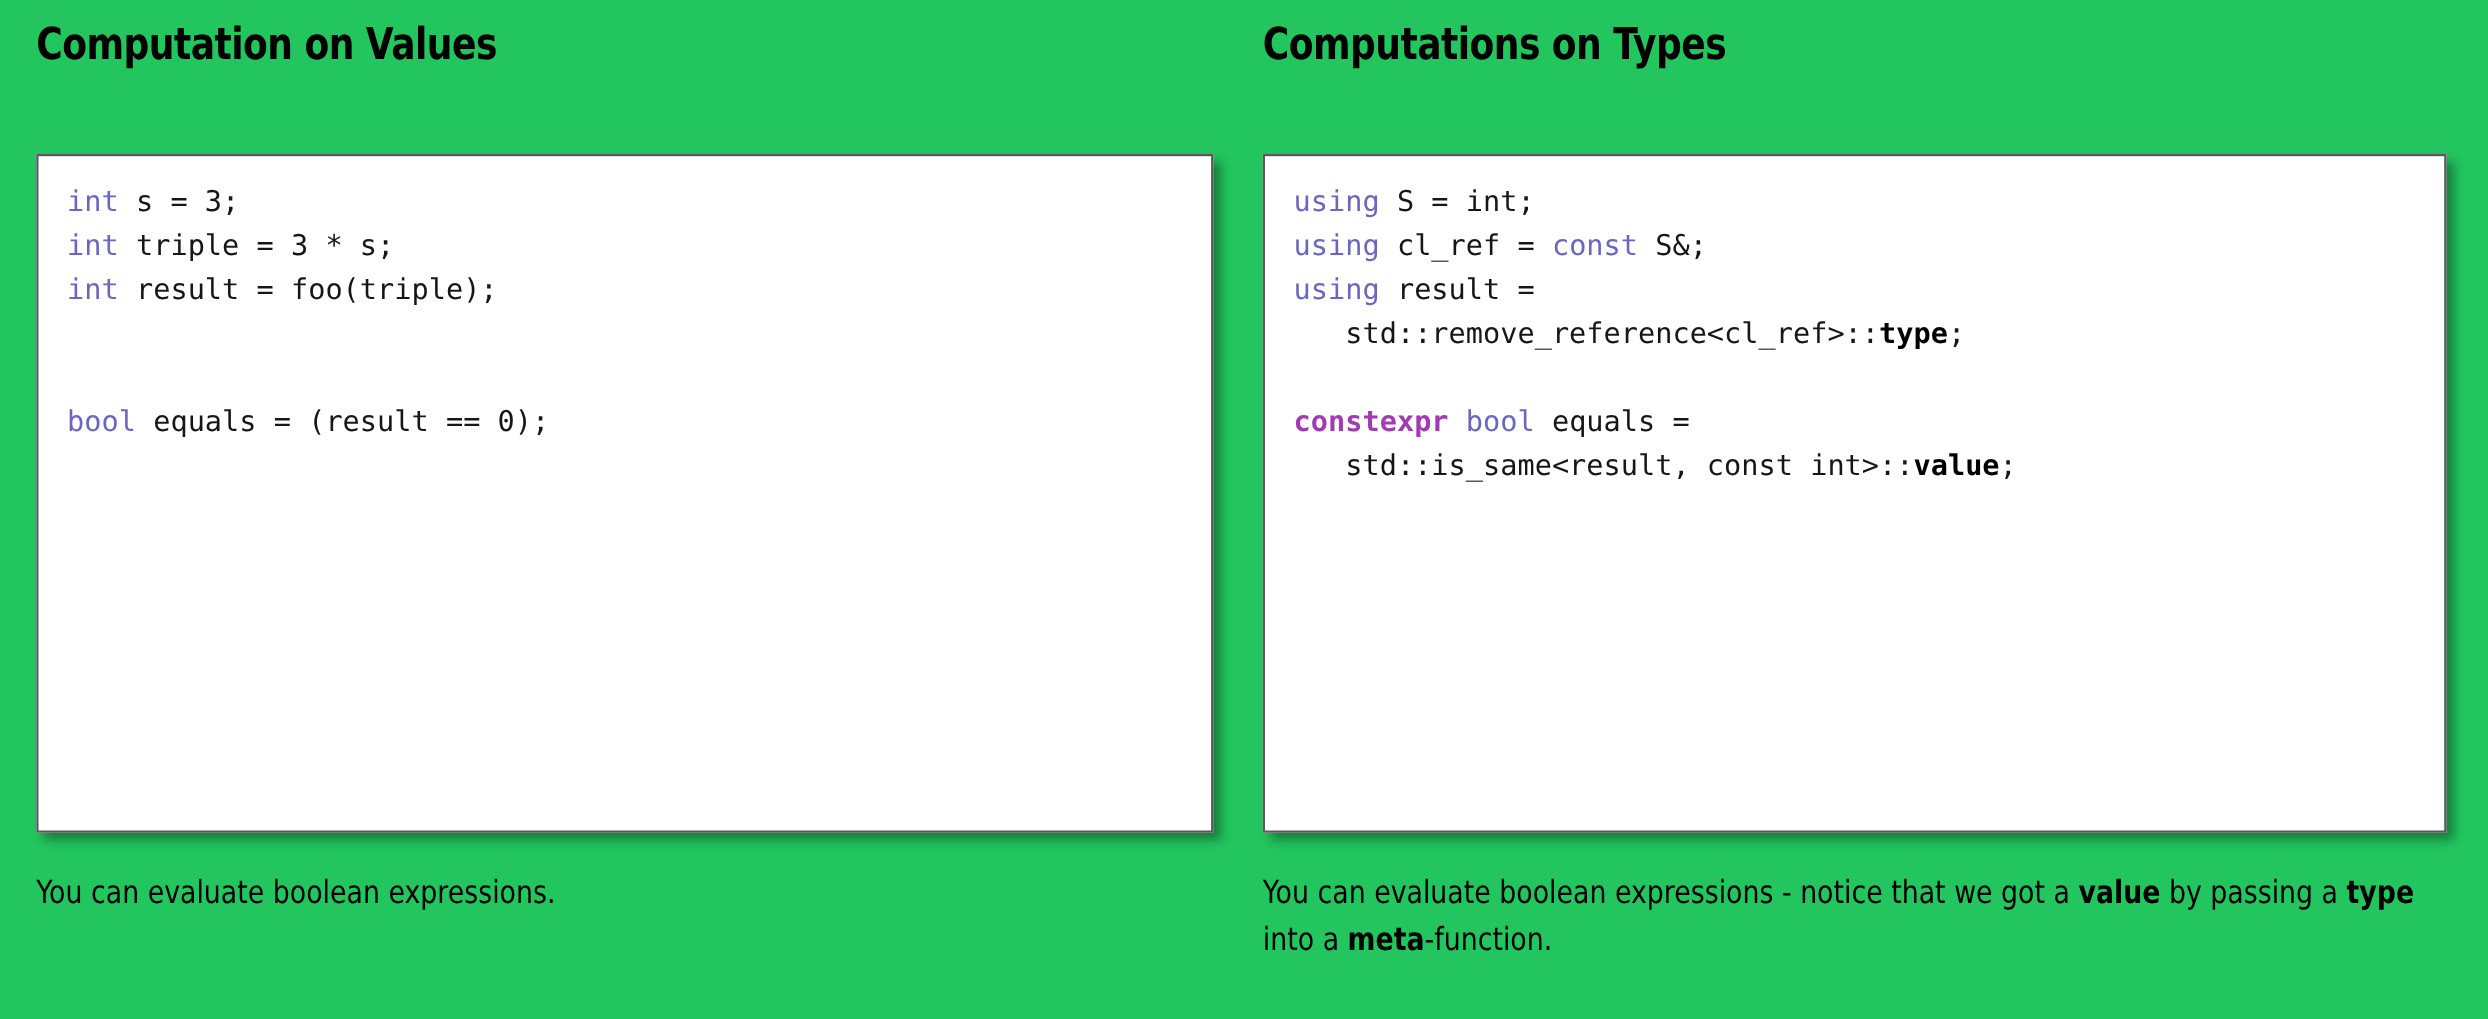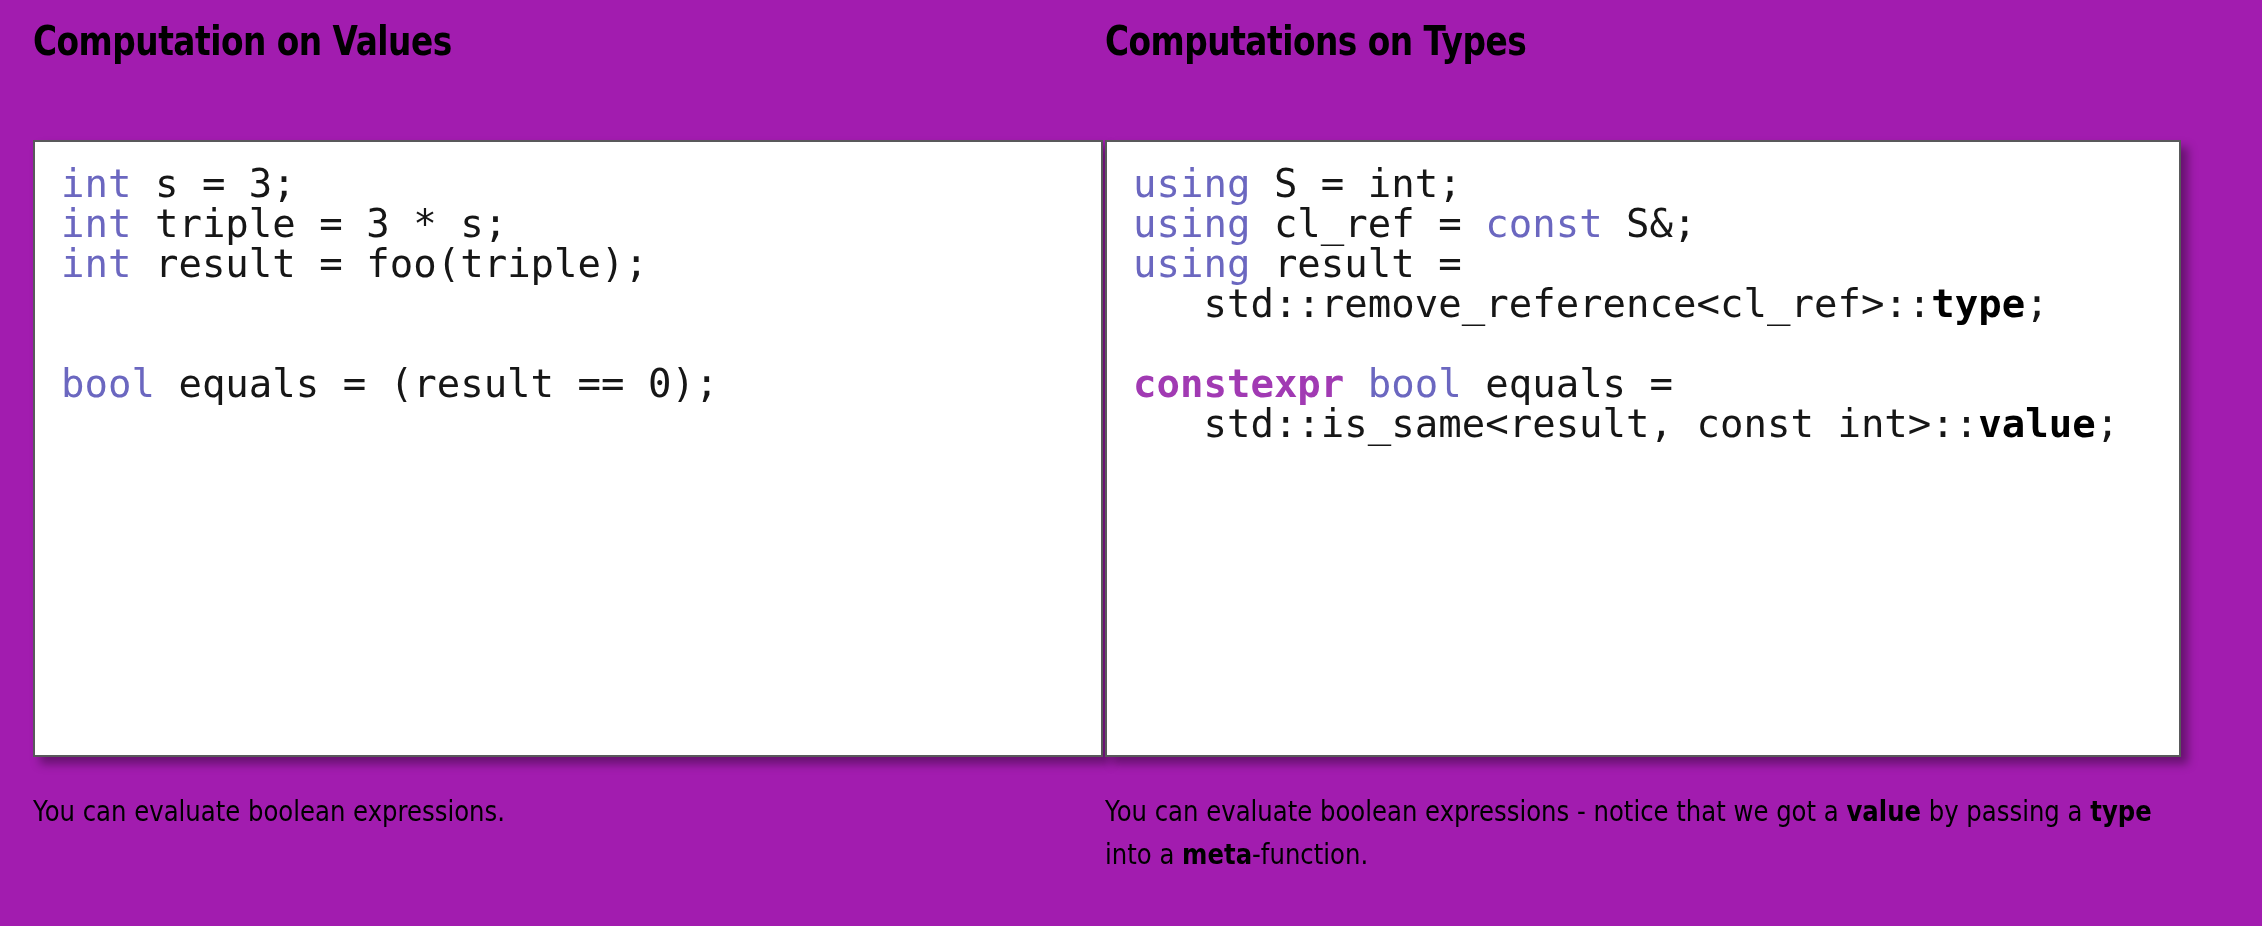--- a/index.html
+++ b/index.html
@@ -11,30 +11,30 @@
     width: 2262px;
     height: 926px;
     font-family: "Liberation Sans", sans-serif;
     color: #000000;
     overflow: hidden;
   }
   .slide {
     position: relative;
     width: 2262px;
     height: 926px;
-    background: #a21caf;
+    background: #22c55e;
   }
   .column {
     position: absolute;
     top: 0;
     width: 1086px;
     height: 926px;
   }
   .column-left  { left: 22px; }
-  .column-right { left: 1094px; }
+  .column-right { left: 1137px; }
 
   .col-heading {
     position: absolute;
     left: 11px;
     top: 18px;
     font-family: "DejaVu Sans", sans-serif;
     font-size: 40px;
     font-weight: bold;
     letter-spacing: -0.6px;
     color: #000000;
@@ -58,21 +58,21 @@
     left: 11px;
     width: 1076px;
   }
 
   .code {
     position: absolute;
     left: 26px;
     top: 22px;
     right: 6px;
     font-family: "DejaVu Sans Mono", monospace;
-    font-size: 39px;
+    font-size: 26px;
     line-height: 40px;
     color: #161616;
     white-space: pre;
     letter-spacing: 0px;
   }
   .code .ln {
     display: block;
     height: 40px;
   }
   .kw    { color: #6b67c0; }

